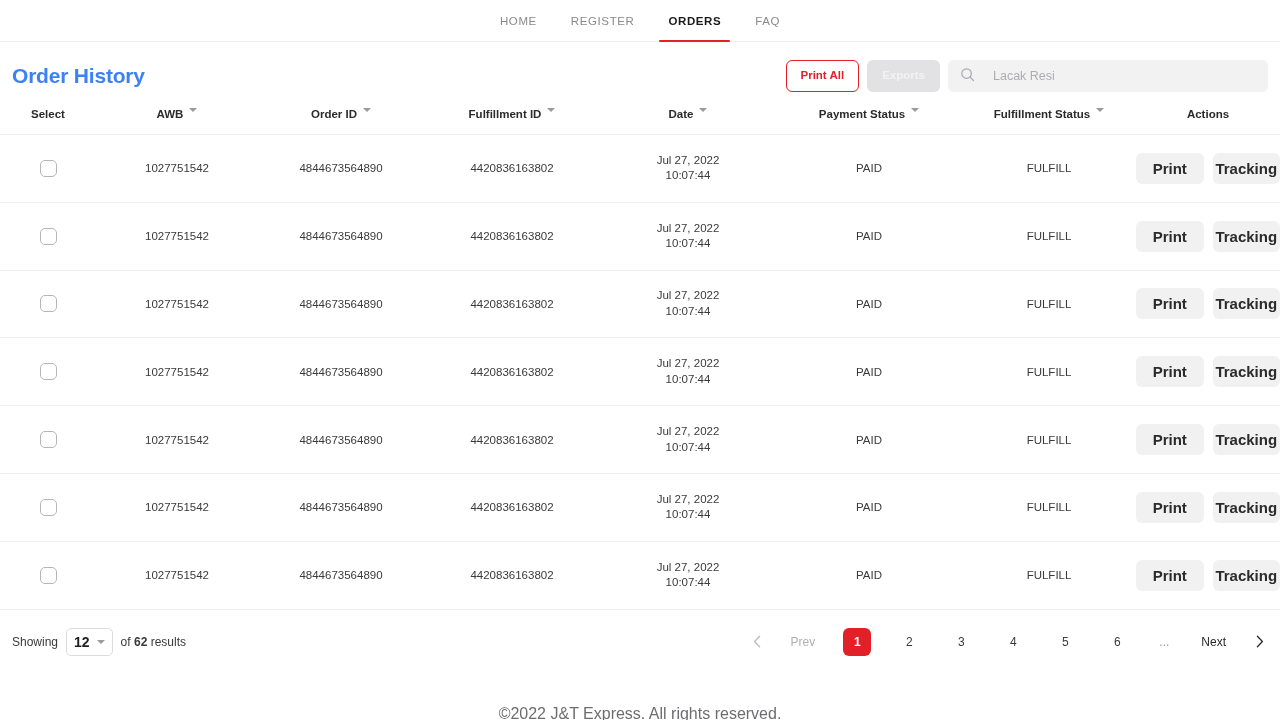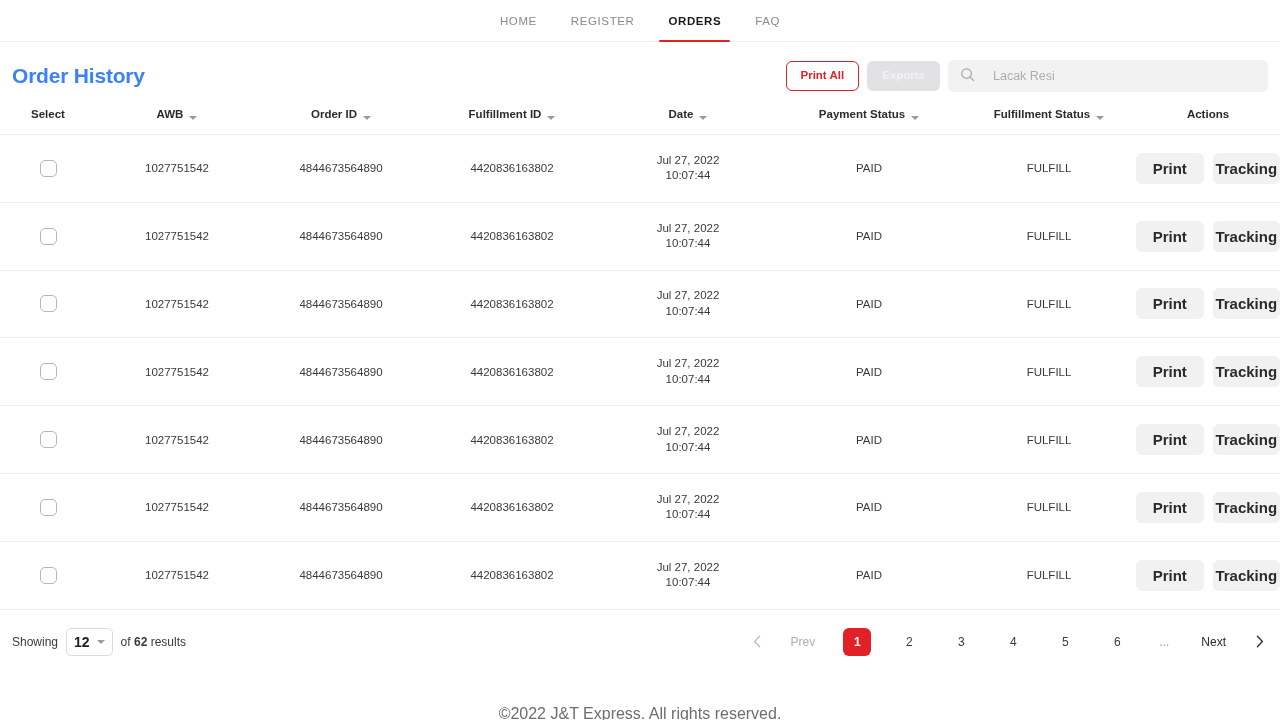--- a/index.html
+++ b/index.html
@@ -48,21 +48,21 @@
     display: flex;
     align-items: center;
     justify-content: space-between;
   }
   .page-title {
     font-size: 21px;
     font-weight: bold;
     letter-spacing: -0.2px;
     color: #3b82f6;
   }
-  .head-tools { display: flex; align-items: center; gap: 8px; }
+  .head-tools { display: flex; gap: 8px; }
   .btn-print-all {
     border: 1.3px solid #e22028;
     color: #e22028;
     background: #fff;
     font-size: 11.5px;
     font-weight: bold;
     border-radius: 6px;
     padding: 8px 14px;
     cursor: pointer;
     line-height: 1;
@@ -103,21 +103,21 @@
   
   table.orders { width: 100%; border-collapse: collapse; table-layout: fixed; }
   table.orders th {
     font-size: 11.5px;
     font-weight: bold;
     color: #2b2b2b;
     padding: 6px 0 14px 0;
     text-align: center;
     white-space: nowrap;
   }
-  .th-inner { display: inline-flex; align-items: flex-end; gap: 6px; justify-content: center; }
+  .th-inner { display: inline-flex; align-items: flex-start; gap: 6px; justify-content: center; }
   .caret {
     width: 0; height: 0;
     border-left: 4px solid transparent;
     border-right: 4px solid transparent;
     border-top: 4.5px solid #9a9a9e;
     display: inline-block;
   }
   table.orders td {
     font-size: 11.5px;
     color: #3a3a3a;

